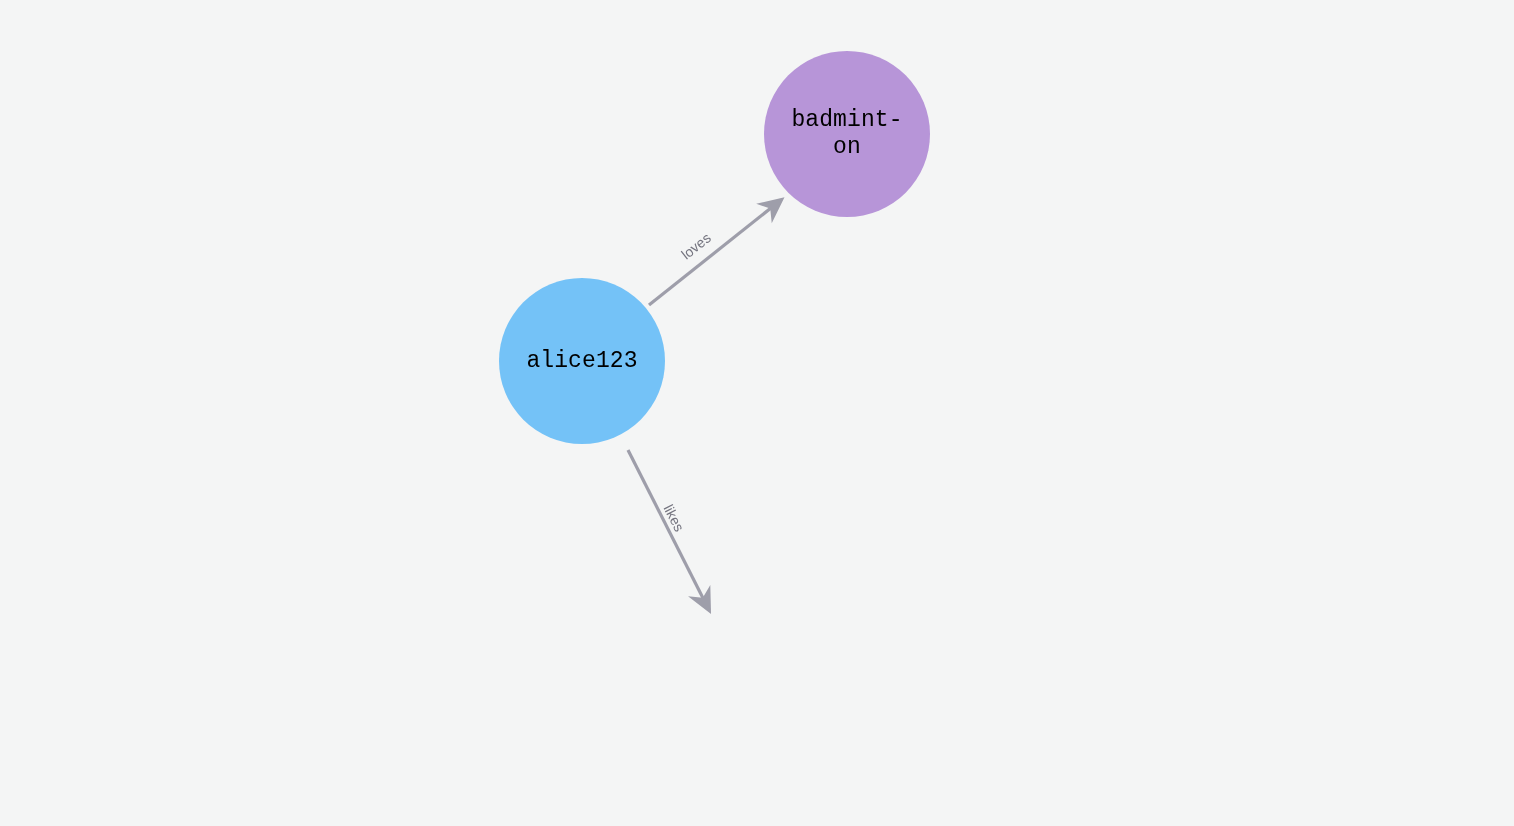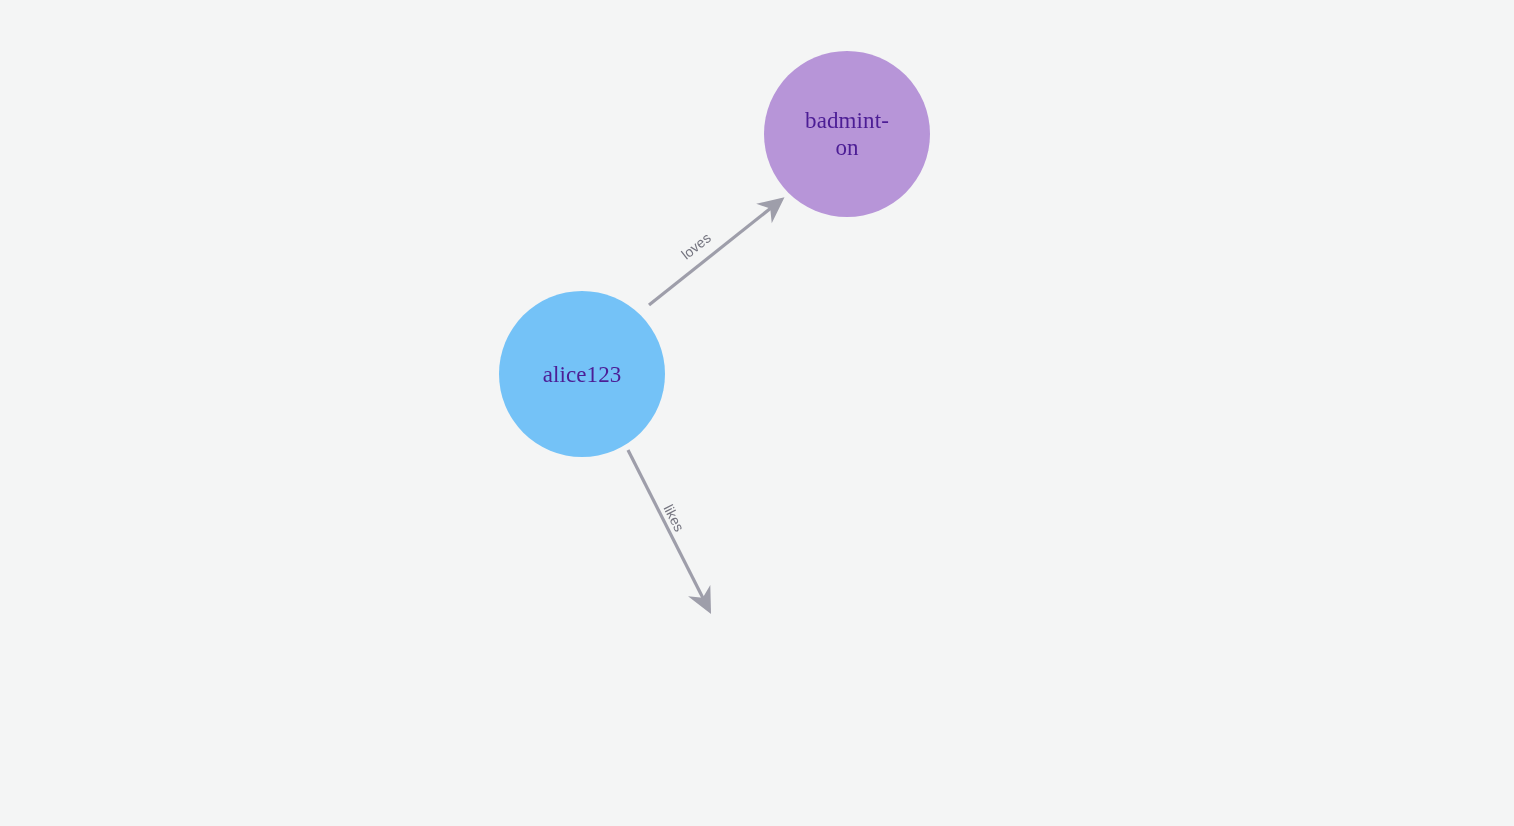--- a/index.html
+++ b/index.html
@@ -30,24 +30,24 @@
     position: absolute;
     border-radius: 50%;
     display: flex;
     align-items: center;
     justify-content: center;
     text-align: center;
     box-sizing: border-box;
     cursor: pointer;
   }
   .node-label {
-    color: #4c1d95;
+    color: #000000;
     font-size: 23px;
     line-height: 27px;
-    font-family: Liberation Serif, serif;
+    font-family: Liberation Mono, monospace;
     letter-spacing: 0.1px;
     user-select: none;
     pointer-events: none;
     white-space: pre-line;
   }
   .edge-label {
     position: absolute;
     color: #74747f;
     font-size: 14px;
     font-family: "Liberation Sans", sans-serif;
@@ -69,21 +69,21 @@
       <marker id="arrow-likes" markerWidth="9" markerHeight="9" refX="7.2" refY="4.5" orient="auto" markerUnits="strokeWidth">
         <path d="M 0.4,0.6 L 8.6,4.5 L 0.4,8.4 L 2.9,4.5 Z" fill="#9e9eaa"></path>
       </marker>
     </defs>
 
     <line id="edge-line-loves" stroke="#9e9eaa" stroke-width="3.2" stroke-linecap="butt" marker-end="url(#arrow-loves)" x1="649" y1="305" x2="781" y2="200"></line>
 
     <line id="edge-line-likes" stroke="#9e9eaa" stroke-width="3.2" stroke-linecap="butt" marker-end="url(#arrow-likes)" x1="628" y1="450" x2="709" y2="610"></line>
   </svg>
 
-  <div class="node-circle" id="node-alice123" style="left: 499px; top: 291px; width: 166px; height: 166px; background: rgb(116, 194, 247); text-align: right;">
+  <div class="node-circle" id="node-alice123" style="left: 499px; top: 278px; width: 166px; height: 166px; background: rgb(116, 194, 247); text-align: right;">
     <span class="node-label">alice123</span>
   </div>
 
   <div class="node-circle" id="node-badminton" style="left: 764px; top: 51px; width: 166px; height: 166px; background: rgb(183, 149, 216);">
     <span class="node-label">badmint-
 on</span>
   </div>
 
 
   <div class="edge-label" id="edge-label-loves" style="left: 696px; top: 246px; color: rgb(116, 116, 127); transform: translate(-50%, -50%) rotate(-38.5deg);">loves</div>

